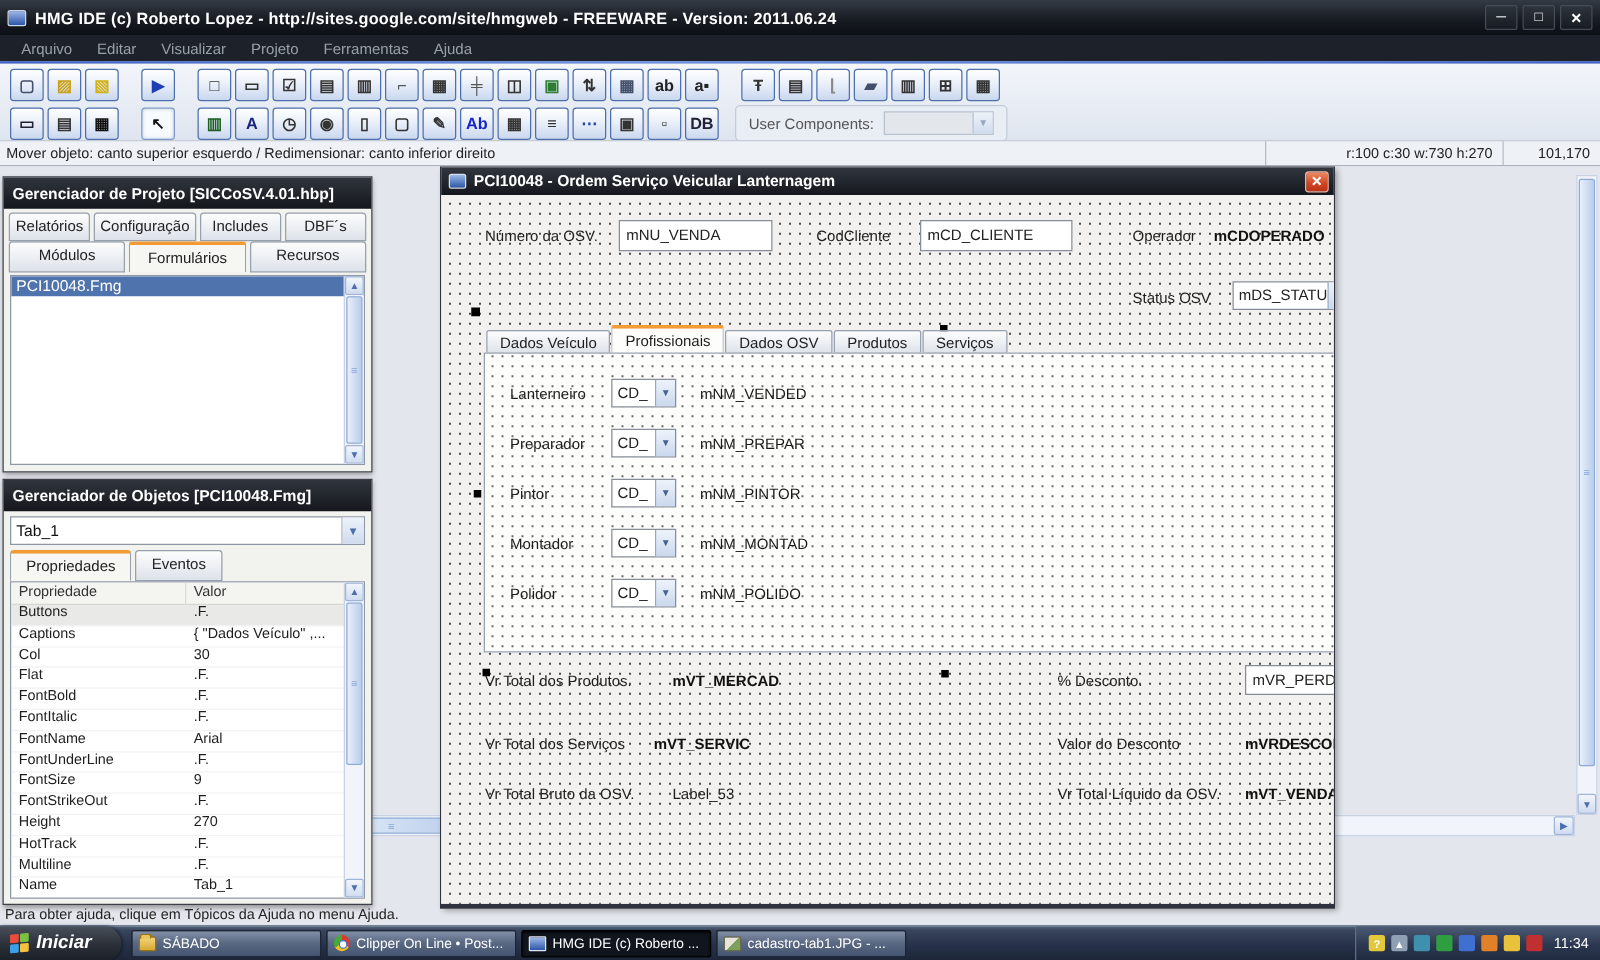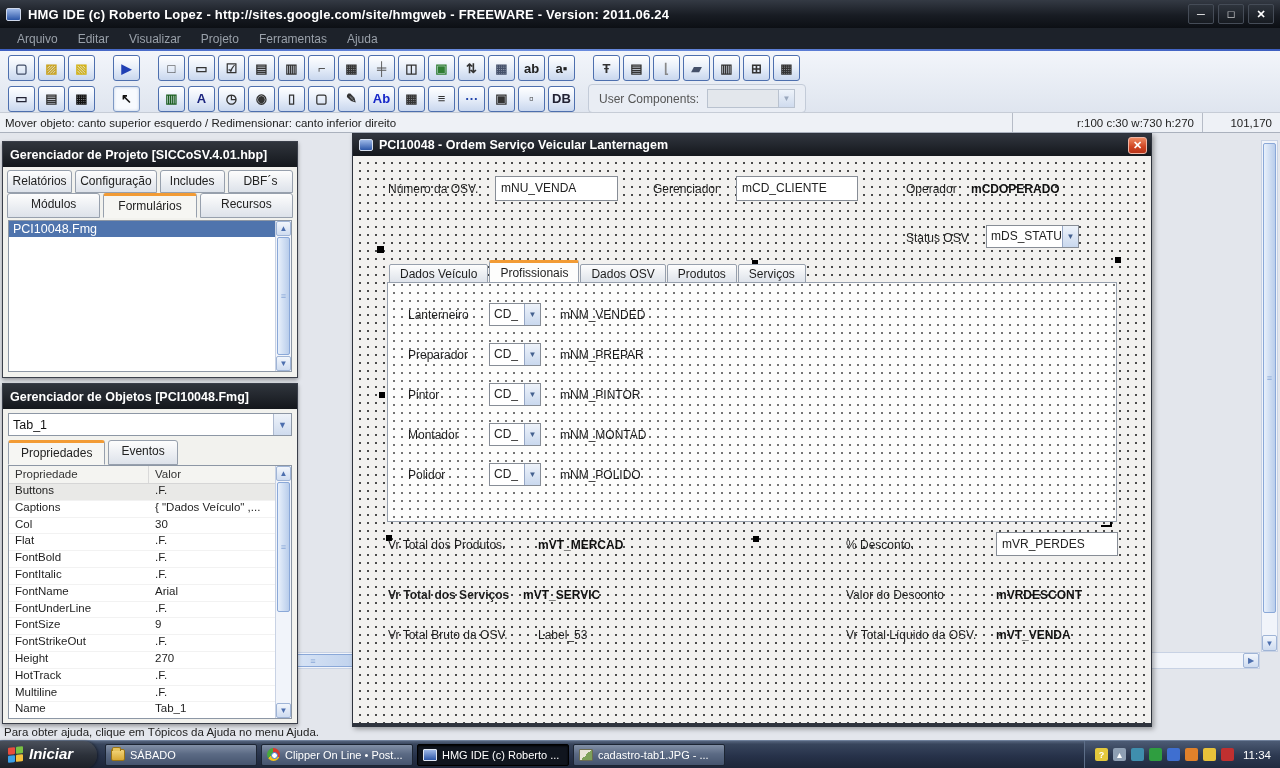--- a/index.html
+++ b/index.html
@@ -103,21 +103,21 @@
   .omrow .c2 { flex:1; padding-left:6px; overflow:hidden; white-space:nowrap; }
   .omgrid .gsb { position:absolute; right:0; top:0; width:16px; height:100%; background:#f1f4fa; border-left:1px solid #c8d2e4; }
   .omgrid .gsb .up { position:absolute; top:0; left:0; width:15px; height:15px; }
   .omgrid .gsb .dn { position:absolute; bottom:0; left:0; width:15px; height:15px; }
   .omgrid .gsb .sthumb { position:absolute; top:16px; left:1px; width:13px; height:130px; }
 
   .helptext { position:absolute; left:4px; top:593px; height:12px; overflow:hidden;
     font-size:11.5px; color:#222; white-space:nowrap; }
 
   
-  .formwin { position:absolute; left:352px; top:0; width:800px; height:594px;
+  .formwin { position:absolute; left:352px; top:0; width:716px; height:594px;
     border:1px solid #2e333d; border-bottom-width:4px; box-shadow:2px 2px 5px rgba(0,0,0,.35); background:#f2f1ef; }
   .fwtitle { height:22px; background:linear-gradient(180deg,#31363f,#14171c); display:flex; align-items:center; padding:0 4px 0 6px; }
   .fwicon { width:14px; height:12px; border-radius:2px; margin-right:6px;
     background:linear-gradient(180deg,#9db8e8,#2c56a8); border:1px solid #d8e0ee; }
   .fwtitle .t { color:#fff; font-size:12.5px; font-weight:bold; flex:1; white-space:nowrap; overflow:hidden; }
   .closebtn { width:19px; height:17px; border-radius:3px; border:1px solid #f0b6a6;
     background:linear-gradient(180deg,#ef8a62,#cf4422 60%,#b83418); color:#fff; font-size:11px; font-weight:bold;
     display:flex; align-items:center; justify-content:center; }
   .canvas { position:relative; width:100%; height:567px; overflow:hidden; background-color:#f2f1ef;
     background-image:radial-gradient(circle,#4a4a4a 0.8px,transparent 0.9px); background-size:8px 8px; background-position:3px 3px; }
@@ -502,21 +502,21 @@
     <div class="formwin" data-name="form-designer-window">
       <div class="fwtitle" data-name="form-titlebar">
         <span class="fwicon" data-name="form-icon"></span>
         <span class="t" data-name="form-title">PCI10048 - Ordem Serviço Veicular Lanternagem</span>
         <span class="closebtn" data-name="form-close-button">✕</span>
       </div>
       <div class="canvas" data-name="form-canvas">
 
         <span class="dlbl" style="left:35px;top:26px;" data-name="numero-osv-label">Número da OSV.</span>
         <span class="dtxt" style="left:142px;top:20px;width:123px;" data-name="numero-osv-textbox">mNU_VENDA</span>
-        <span class="dlbl" style="left:300px;top:26px;" data-name="codcliente-label">Gerenciador</span>
+        <span class="dlbl" style="left:300px;top:26px;" data-name="codcliente-label">CodCliente</span>
         <span class="dtxt" style="left:383px;top:20px;width:122px;" data-name="codcliente-textbox">mCD_CLIENTE</span>
         <span class="dlbl" style="left:553px;top:26px;" data-name="operador-label">Operador</span>
         <span class="dbold" style="left:618px;top:26px;" data-name="operador-value-label">mCDOPERADO</span>
         <span class="dlbl" style="left:553px;top:75px;" data-name="status-osv-label">Status OSV</span>
         <span class="dcombo" style="left:633px;top:69px;width:93px;" data-name="status-osv-combobox">
           <span class="cv">mDS_STATU</span>
           <span class="ca" data-name="chevron-down-icon">▼</span>
         </span>
 
         <span class="hdl" style="left:24px;top:90px;" data-name="selection-handle"></span>
@@ -585,21 +585,21 @@
               </span>
               <span class="dlbl profv" data-name="professional-value-label">mNM_POLIDO</span>
             </div>
           </div>
 
         <span class="dlbl" style="left:35px;top:382px;" data-name="total-produtos-label">Vr Total dos Produtos.</span>
         <span class="dbold" style="left:185px;top:382px;" data-name="total-produtos-value">mVT_MERCAD</span>
         <span class="dlbl" style="left:493px;top:382px;" data-name="desconto-pct-label">% Desconto.</span>
         <span class="dtxt" style="left:643px;top:376px;width:122px;height:24px;" data-name="desconto-pct-textbox">mVR_PERDES</span>
 
-        <span class="dlbl" style="left:35px;top:432px;font-weight:bold;" data-name="total-servicos-label">Vr Total dos Serviços</span>
+        <span class="dlbl" style="left:35px;top:432px;" data-name="total-servicos-label">Vr Total dos Serviços</span>
         <span class="dbold" style="left:170px;top:432px;" data-name="total-servicos-value">mVT_SERVIC</span>
         <span class="dlbl" style="left:493px;top:432px;" data-name="valor-desconto-label">Valor do Desconto</span>
         <span class="dbold" style="left:643px;top:432px;" data-name="valor-desconto-value">mVRDESCONT</span>
 
         <span class="dlbl" style="left:35px;top:472px;" data-name="total-bruto-label">Vr Total Bruto da OSV.</span>
         <span class="dlbl" style="left:185px;top:472px;" data-name="total-bruto-value">Label_53</span>
         <span class="dlbl" style="left:493px;top:472px;" data-name="total-liquido-label">Vr Total Líquido da OSV.</span>
         <span class="dbold" style="left:643px;top:472px;" data-name="total-liquido-value">mVT_VENDA</span>
       </div>
     </div>

